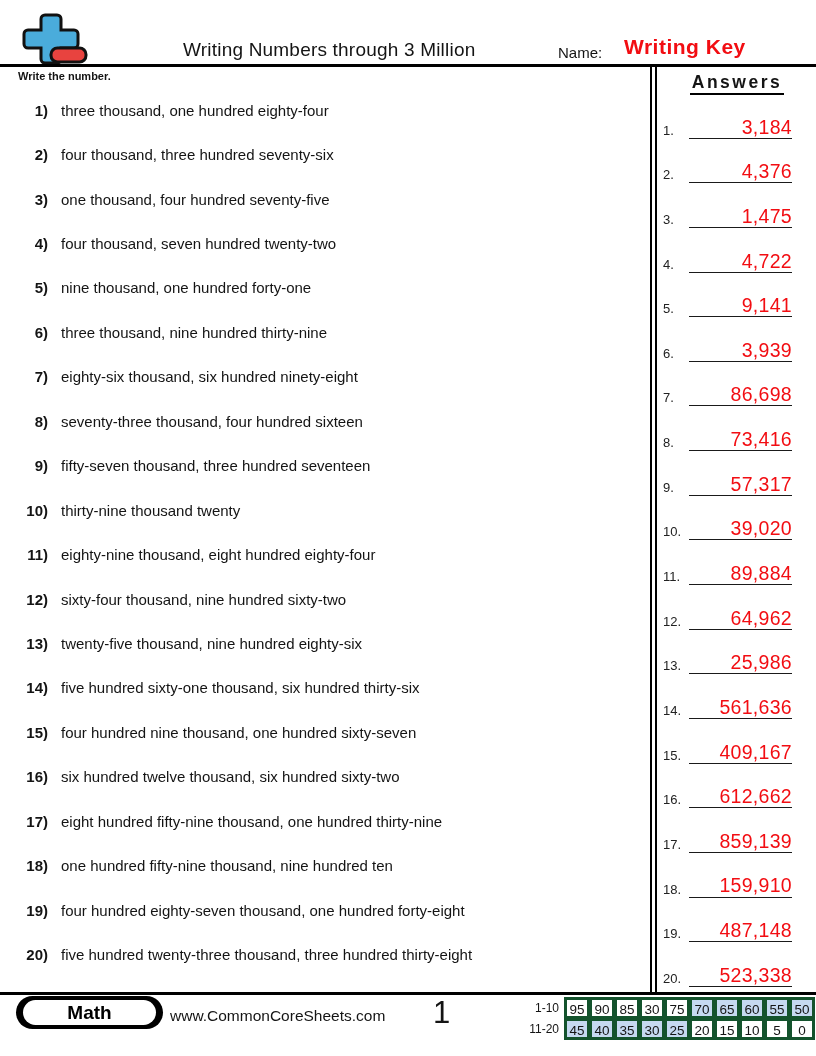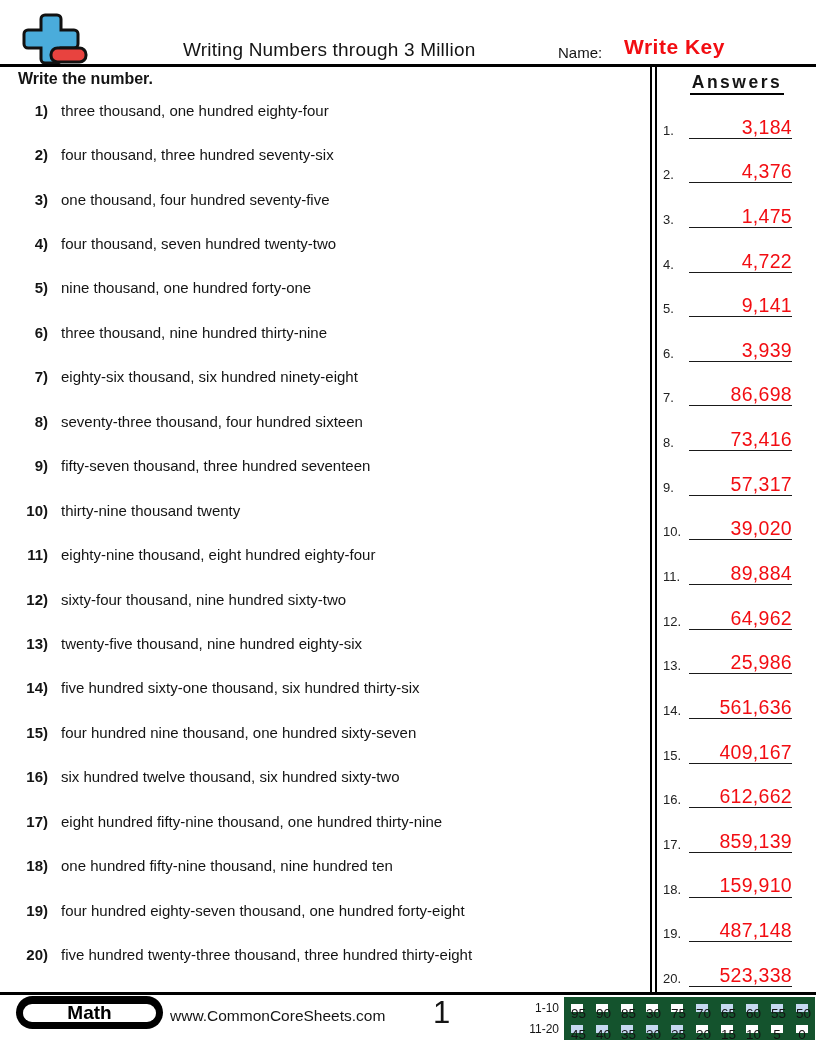--- a/index.html
+++ b/index.html
@@ -8,21 +8,21 @@
     background:#ffffff; color:#141414;
     font-family:"Liberation Sans", sans-serif;
     --answer-red:#f20d12; --logo-blue:#4aacdb; --logo-red:#e8433f; --cell-blue:#c6d9f1;
   }
   .hdr-rule { position:absolute; top:64px; left:0; width:816px; height:3px; background:#000; }
   .logo { position:absolute; left:14px; top:12px; width:74px; height:53px; }
   .title { position:absolute; left:183px; top:39px; font-size:19px; letter-spacing:0.2px; }
   .name-label { position:absolute; left:558px; top:44px; font-size:15px; }
   .name-value { position:absolute; left:624px; top:35px; font-size:21px; font-weight:bold;
     color:var(--answer-red); letter-spacing:0.5px; }
-  .instruction { position:absolute; left:18px; top:70px; font-size:16px; font-weight:bold; }
+  .instruction { position:absolute; left:18px; top:70px; font-size:11px; font-weight:bold; }
 
   .divider { position:absolute; left:650px; top:67px; height:925px; width:7px;
     box-sizing:border-box; border-left:2px solid #000; border-right:2px solid #000; }
 
   .questions { position:absolute; left:0; top:88px; width:644px; }
   .q-row { height:44.45px; display:flex; align-items:center; }
   .q-num { flex:none; width:48px; text-align:right; font-weight:bold; font-size:15px; }
   .q-text { margin-left:13px; font-size:15px; }
 
   .answers-col { position:absolute; left:658px; top:67px; width:158px; }
@@ -31,45 +31,45 @@
     border-bottom:2px solid #000; padding:0 2px 1px 2px; }
   .a-row { height:44.65px; display:flex; align-items:flex-end; box-sizing:border-box; }
   .a-num { flex:none; width:26px; padding-left:5px; font-size:13px; padding-bottom:1px; color:#222; }
   .a-line { flex:1; margin-right:24px; border-bottom:1.7px solid #1a1a1a; text-align:right;
     color:var(--answer-red); font-weight:normal; font-size:19.5px; line-height:1.08;
     letter-spacing:0.3px; }
 
   .ftr-rule { position:absolute; top:992px; left:0; width:816px; height:2.5px; background:#000; }
   .badge { position:absolute; left:16px; top:996px; width:147px; height:33px; background:#000;
     border-radius:16.5px; display:flex; align-items:center; justify-content:center; }
-  .badge-inner { width:133px; height:18px; background:#fff; border-radius:12.5px;
+  .badge-inner { width:133px; height:25px; background:#fff; border-radius:12.5px;
     display:flex; align-items:center; justify-content:center;
     font-weight:bold; font-size:19px; color:#000; }
   .website { position:absolute; left:170px; top:1007px; font-size:15.5px; }
   .page-num { position:absolute; left:433px; top:995px; font-size:31px; }
 
   .grade-table { position:absolute; right:1px; top:997px; }
   .grade-row { display:flex; }
   .grade-row.second { margin-top:-1px; }
   .grade-label { width:42px; text-align:right; padding-right:5px; font-size:12px; line-height:22px; }
-  .grade-cell { width:26px; height:22px; box-sizing:border-box; border:7px solid #14532d;
+  .grade-cell { width:26px; height:22px; box-sizing:border-box; border:3px solid #14532d;
     margin-left:-1px; text-align:center; font-size:13.5px; line-height:20px; background:#fff; }
   .grade-cell.first { margin-left:0; }
   .grade-cell.hl { background:var(--cell-blue); }
 </style>
 </head>
 <body style="--answer-red: #f20d12; --logo-blue: #4aacdb; --logo-red: #e8433f; --cell-blue: #c6d9f1;">
 
 <svg class="logo" viewBox="0 0 74 53">
   <path d="M31 3 h12 a4 4 0 0 1 4 4 v11 h13 a4 4 0 0 1 4 4 v10 a4 4 0 0 1 -4 4 h-13 v11 a4 4 0 0 1 -4 4 h-12 a4 4 0 0 1 -4 -4 v-11 h-13 a4 4 0 0 1 -4 -4 v-10 a4 4 0 0 1 4 -4 h13 v-11 a4 4 0 0 1 4 -4 z" fill="var(--logo-blue)" stroke="#111" stroke-width="3"></path>
   <rect x="37" y="36" width="35" height="14" rx="6.5" fill="var(--logo-red)" stroke="#111" stroke-width="3"></rect>
 </svg>
 <div class="title">Writing Numbers through 3 Million</div>
 <div class="name-label">Name:</div>
-<div class="name-value">Write Key</div>
+<div class="name-value">Writing Key</div>
 <div class="hdr-rule"></div>
 
 <div class="instruction">Write the number.</div>
 
 <div class="questions">
     <div class="q-row">
       <div class="q-num">1)</div>
       <div class="q-text">three thousand, one hundred eighty-four</div>
     </div>
     <div class="q-row">

